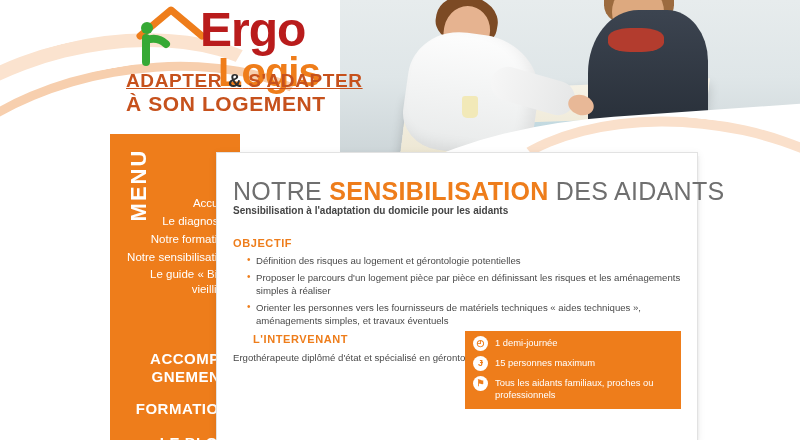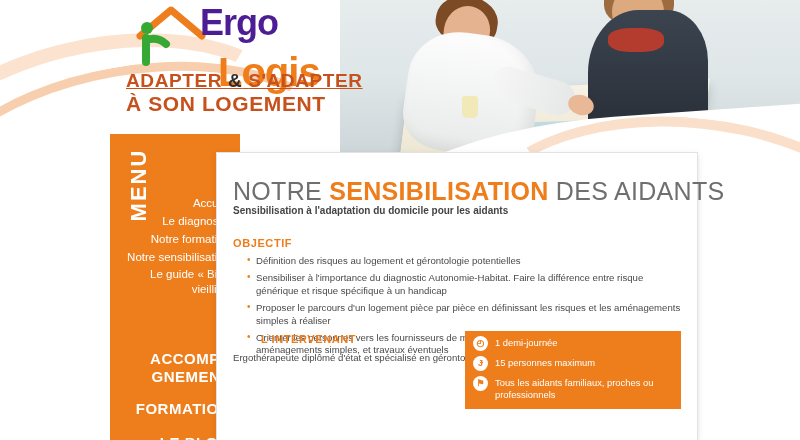--- a/index.html
+++ b/index.html
@@ -214,23 +214,23 @@
   .logo {
     position: absolute;
     left: 122px;
     top: 0px;
     width: 230px;
     height: 118px;
   }
   .logo-ergo {
     position: absolute;
     left: 78px; top: 2px;
-    font-size: 36px;
-    font-weight: bold;
-    color: #4c1d95;
+    font-size: 48px;
+    font-weight: bold;
+    color: #b91c1c;
     letter-spacing: -1px;
   }
   .logo-logis {
     position: absolute;
     left: 96px; top: 26px;
     font-size: 40px;
     font-weight: bold;
     color: #ef7d1a;
     letter-spacing: -1px;
     margin-top: 24px;
@@ -384,21 +384,21 @@
   .bullets li:before {
     content: "•";
     position: absolute;
     left: 0;
     top: -1px;
     color: #ee7d1b;
     font-size: 10px;
   }
   .h-intervenant {
     position: absolute;
-    left: 24px;
+    left: 16px;
     top: 180px;
     font-size: 11px;
     font-weight: bold;
     color: #ee7d1b;
     letter-spacing: .6px;
     padding-left: 20px;
   }
   .intervenant-text {
     position: absolute;
     left: 16px;
@@ -510,21 +510,20 @@
   <div class="panel">
 
     <div class="panel-title"><span>NOTRE </span><b>SENSIBILISATION</b><span> DES AIDANTS</span></div>
 
     <div class="panel-sub">Sensibilisation à l'adaptation du domicile pour les aidants</div>
 
     <div class="h-objectif">OBJECTIF</div>
 
     <ul class="bullets">
       <li>Définition des risques au logement et gérontologie potentielles</li>
-      <li>Sensibiliser à l'importance du diagnostic Autonomie-Habitat. Faire la différence entre risque générique et risque spécifique à un handicap</li>
       <li>Proposer le parcours d'un logement pièce par pièce en définissant les risques et les aménagements simples à réaliser</li>
       <li>Orienter les personnes vers les fournisseurs de matériels techniques « aides techniques », aménagements simples, et travaux éventuels</li>
     </ul>
 
     <div class="h-intervenant">L'INTERVENANT</div>
     <div class="intervenant-text">Ergothérapeute diplômé d'état et spécialisé en gérontologie</div>
 
     <div class="info-box">
       <div class="info-row">
         <div class="info-icon">◴</div>

